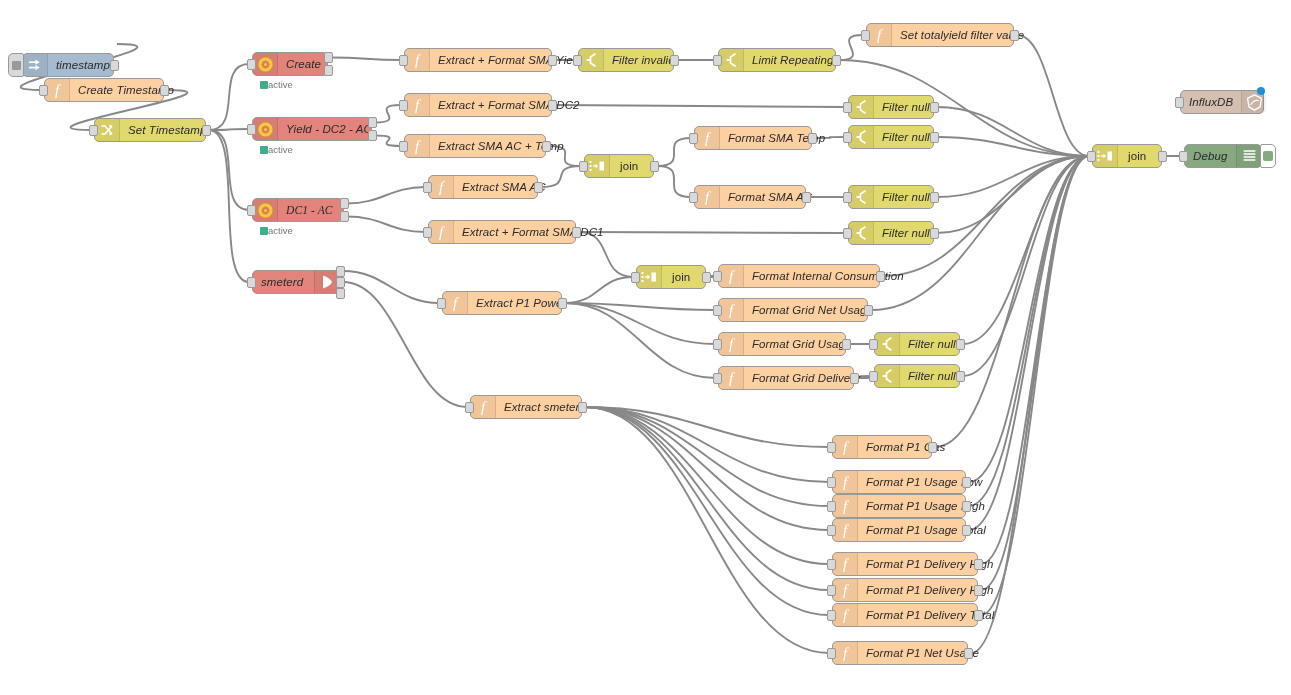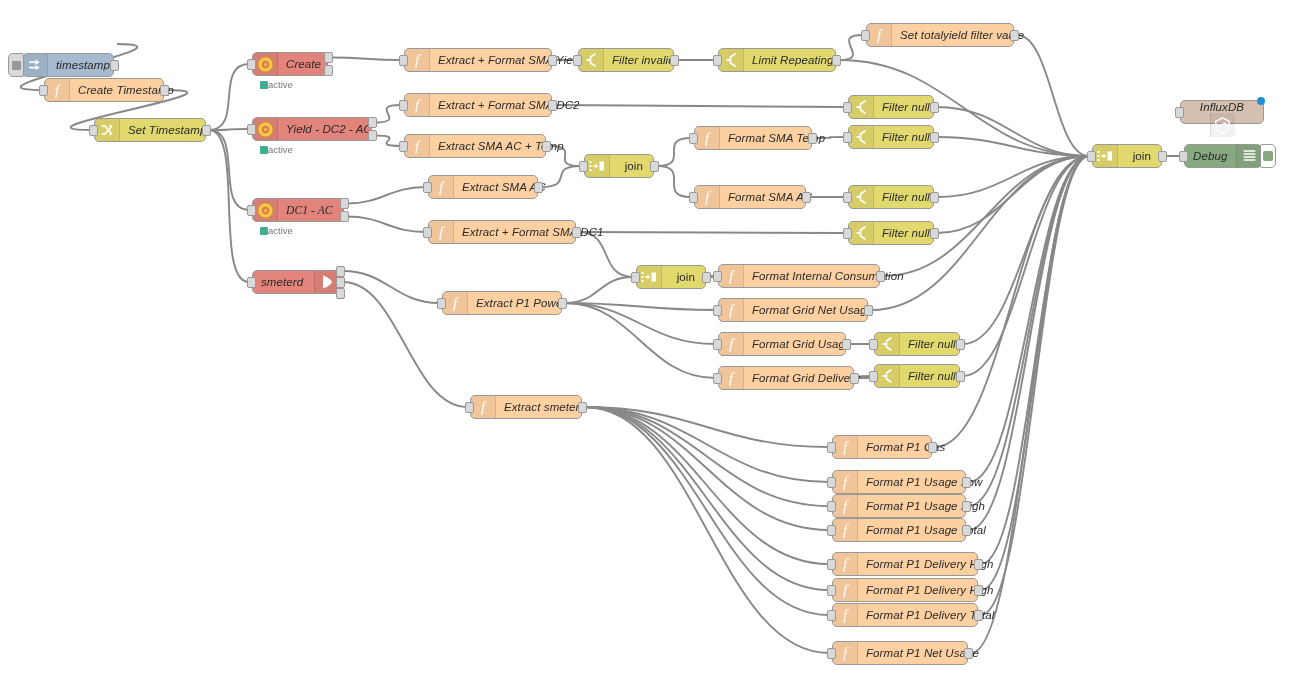--- a/index.html
+++ b/index.html
@@ -54,21 +54,21 @@
   .node .lbl {
     flex: 1 1 auto;
     font-size: 11.5px;
     font-style: italic;
     color: #2a2a2a;
     padding: 0 8px;
     white-space: nowrap;
     letter-spacing: 0.1px;
   }
   .node .lbl.plain { font-style: normal; }
-  .node .lbl.center { text-align: right; padding: 0 10px; }
+  .node .lbl.center { text-align: left; padding: 0 10px; }
 
   
   .n-func   { background: #fdd0a2; }
   .n-switch { background: #e2d96e; }
   .n-join   { background: #e2d96e; }
   .n-change { background: #e2d96e; }
   .n-src    { background: #e2847b; }
   .n-inject { background: #a6bbcf; margin-top: 21px; }
   .n-influx { background: #d4bfb0; }
   .n-debug  { background: #87a980; }
@@ -674,21 +674,21 @@
             <rect x="0.5" y="9" width="2" height="2" fill="#ffffff"></rect>
             <path d="M4 6 L8 6" stroke="#ffffff" stroke-width="1.3"></path>
             <path d="M6.5 3.5 L9.2 6 L6.5 8.5 Z" fill="#ffffff"></path>
             <rect x="10.5" y="1.5" width="4.5" height="9" fill="#ffffff"></rect>
           </svg>
         </div>
         <div class="lbl plain center">join</div>
         <div class="port in" style="top: 5.5px;"></div>
         <div class="port out" style="top: 5.5px;"></div>
       </div>
-      <div class="node n-influx" style="left: 1180px; top: 100px; width: 84px; flex-direction: column;">
+      <div class="node n-influx" style="left: 1180px; top: 90px; width: 84px;">
         <div class="lbl">InfluxDB</div>
         <div class="ibar right">
           <svg class="ic" width="17" height="17" viewBox="0 0 17 17">
             <path d="M8.5 0.9 L15.4 4.3 L14.1 12.9 L8.5 16.1 L2.9 12.9 L1.6 4.3 Z" fill="none" stroke="#ffffff" stroke-width="1.3" stroke-linejoin="round"></path>
             <path d="M4.5 10.8 C7 7, 10.5 6, 12.6 6.6" stroke="#ffffff" stroke-width="1.2" fill="none"></path>
           </svg>
         </div>
         <div class="port in" style="top: 5.5px;"></div>
         <div class="bluedot"></div>
       </div>

